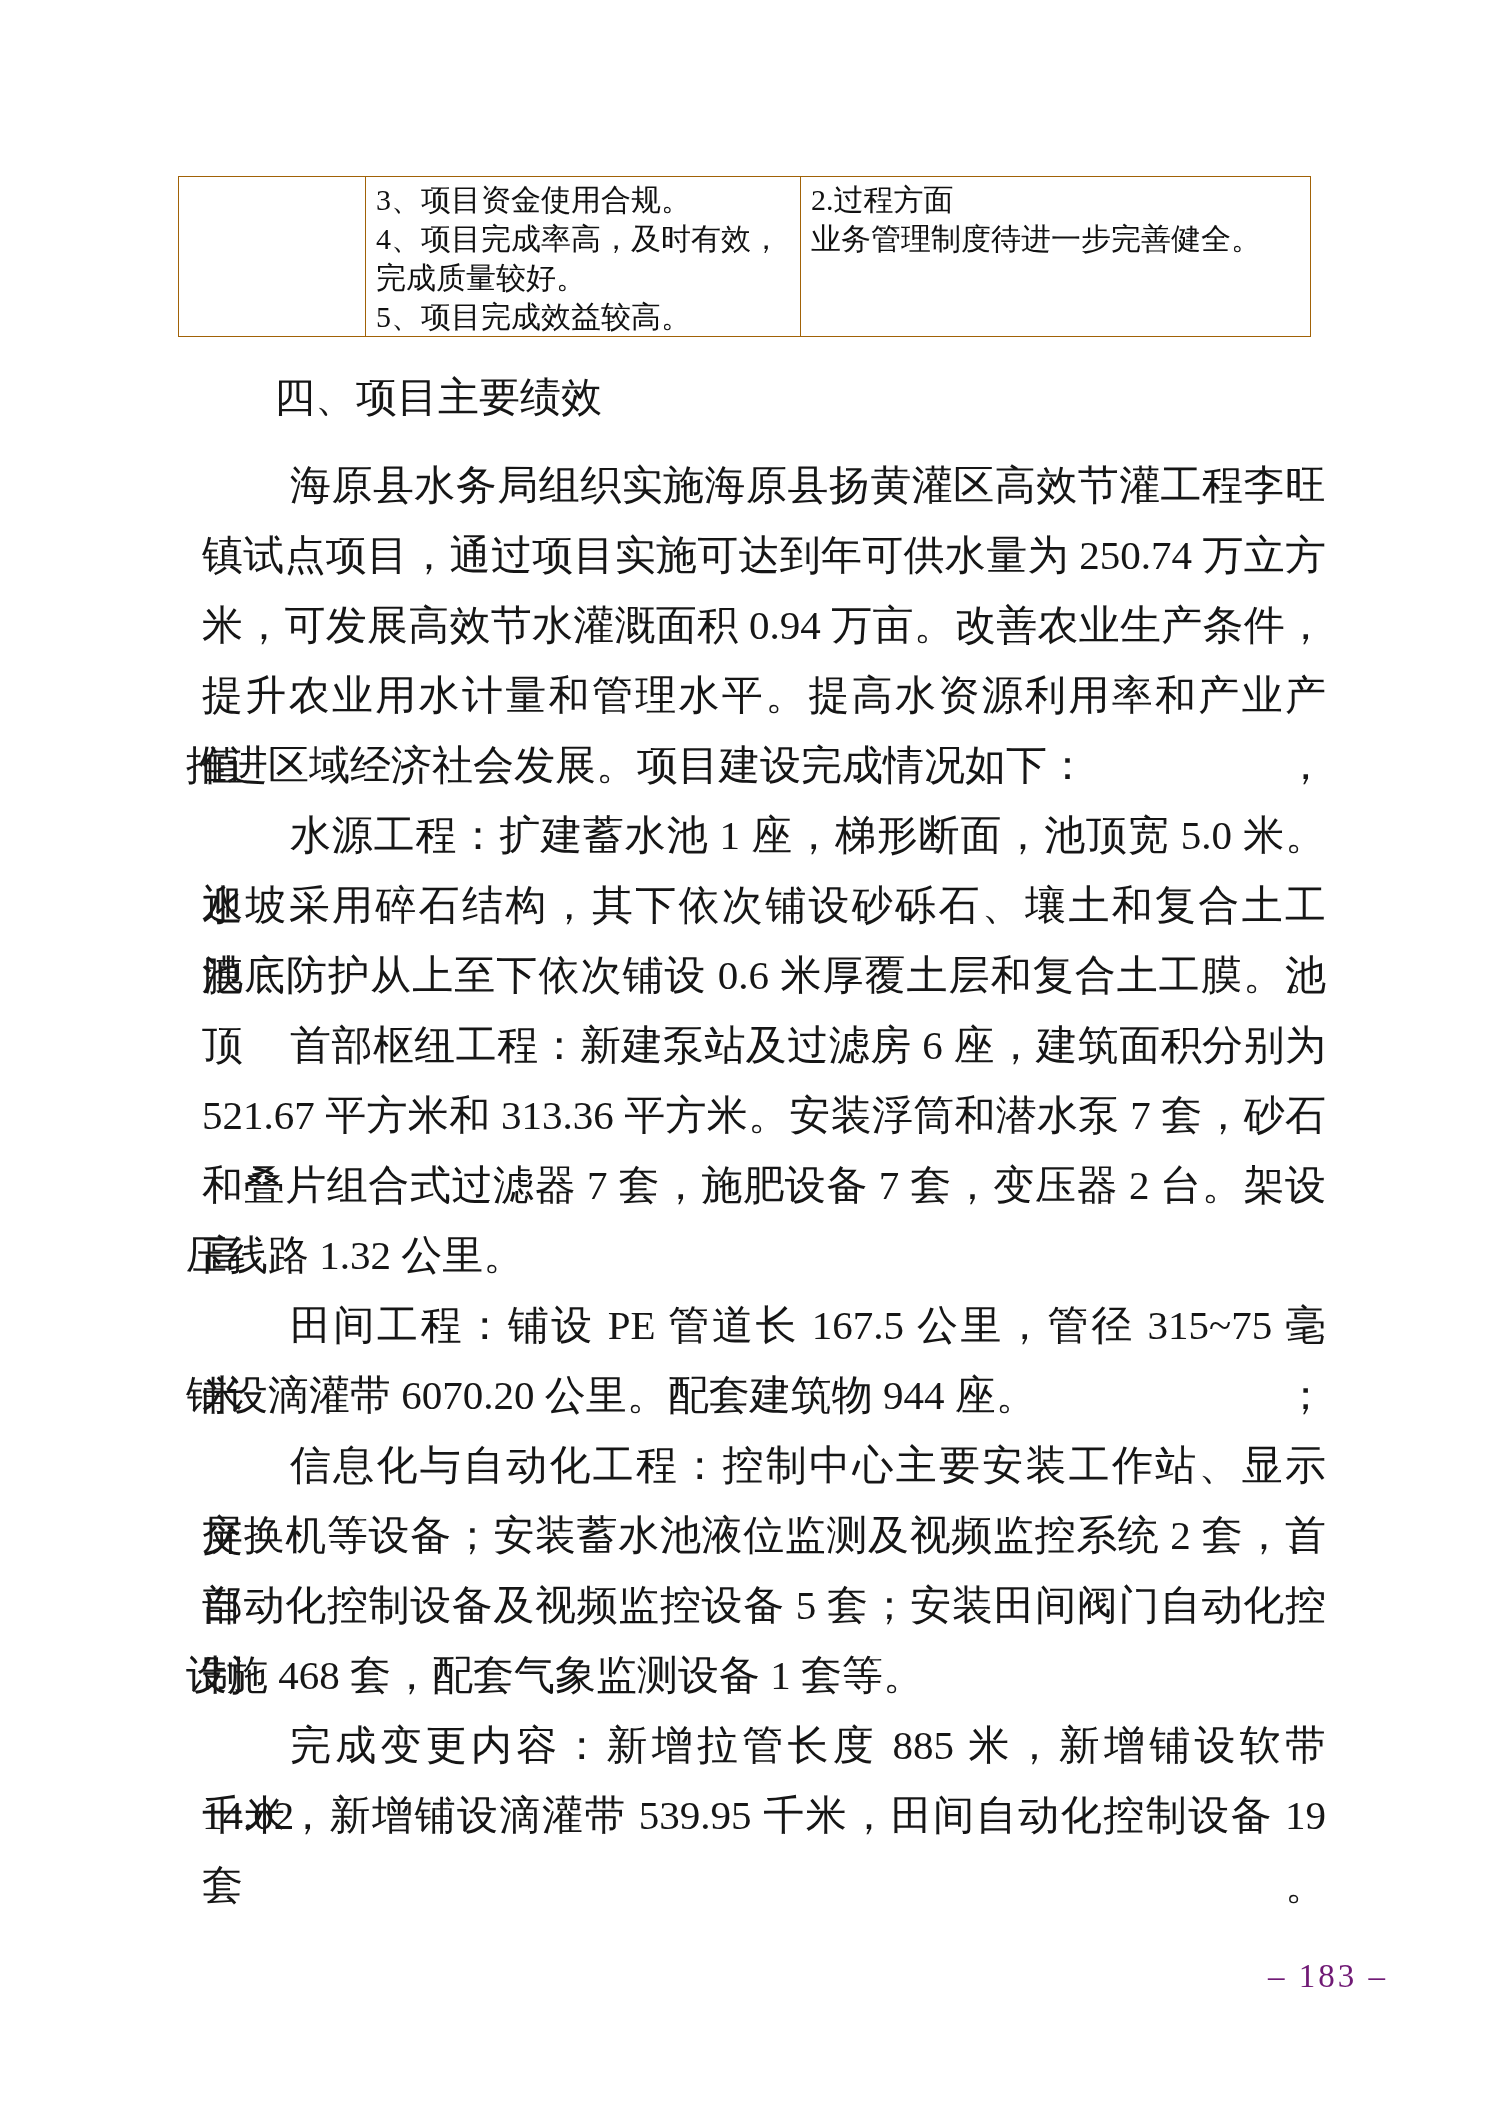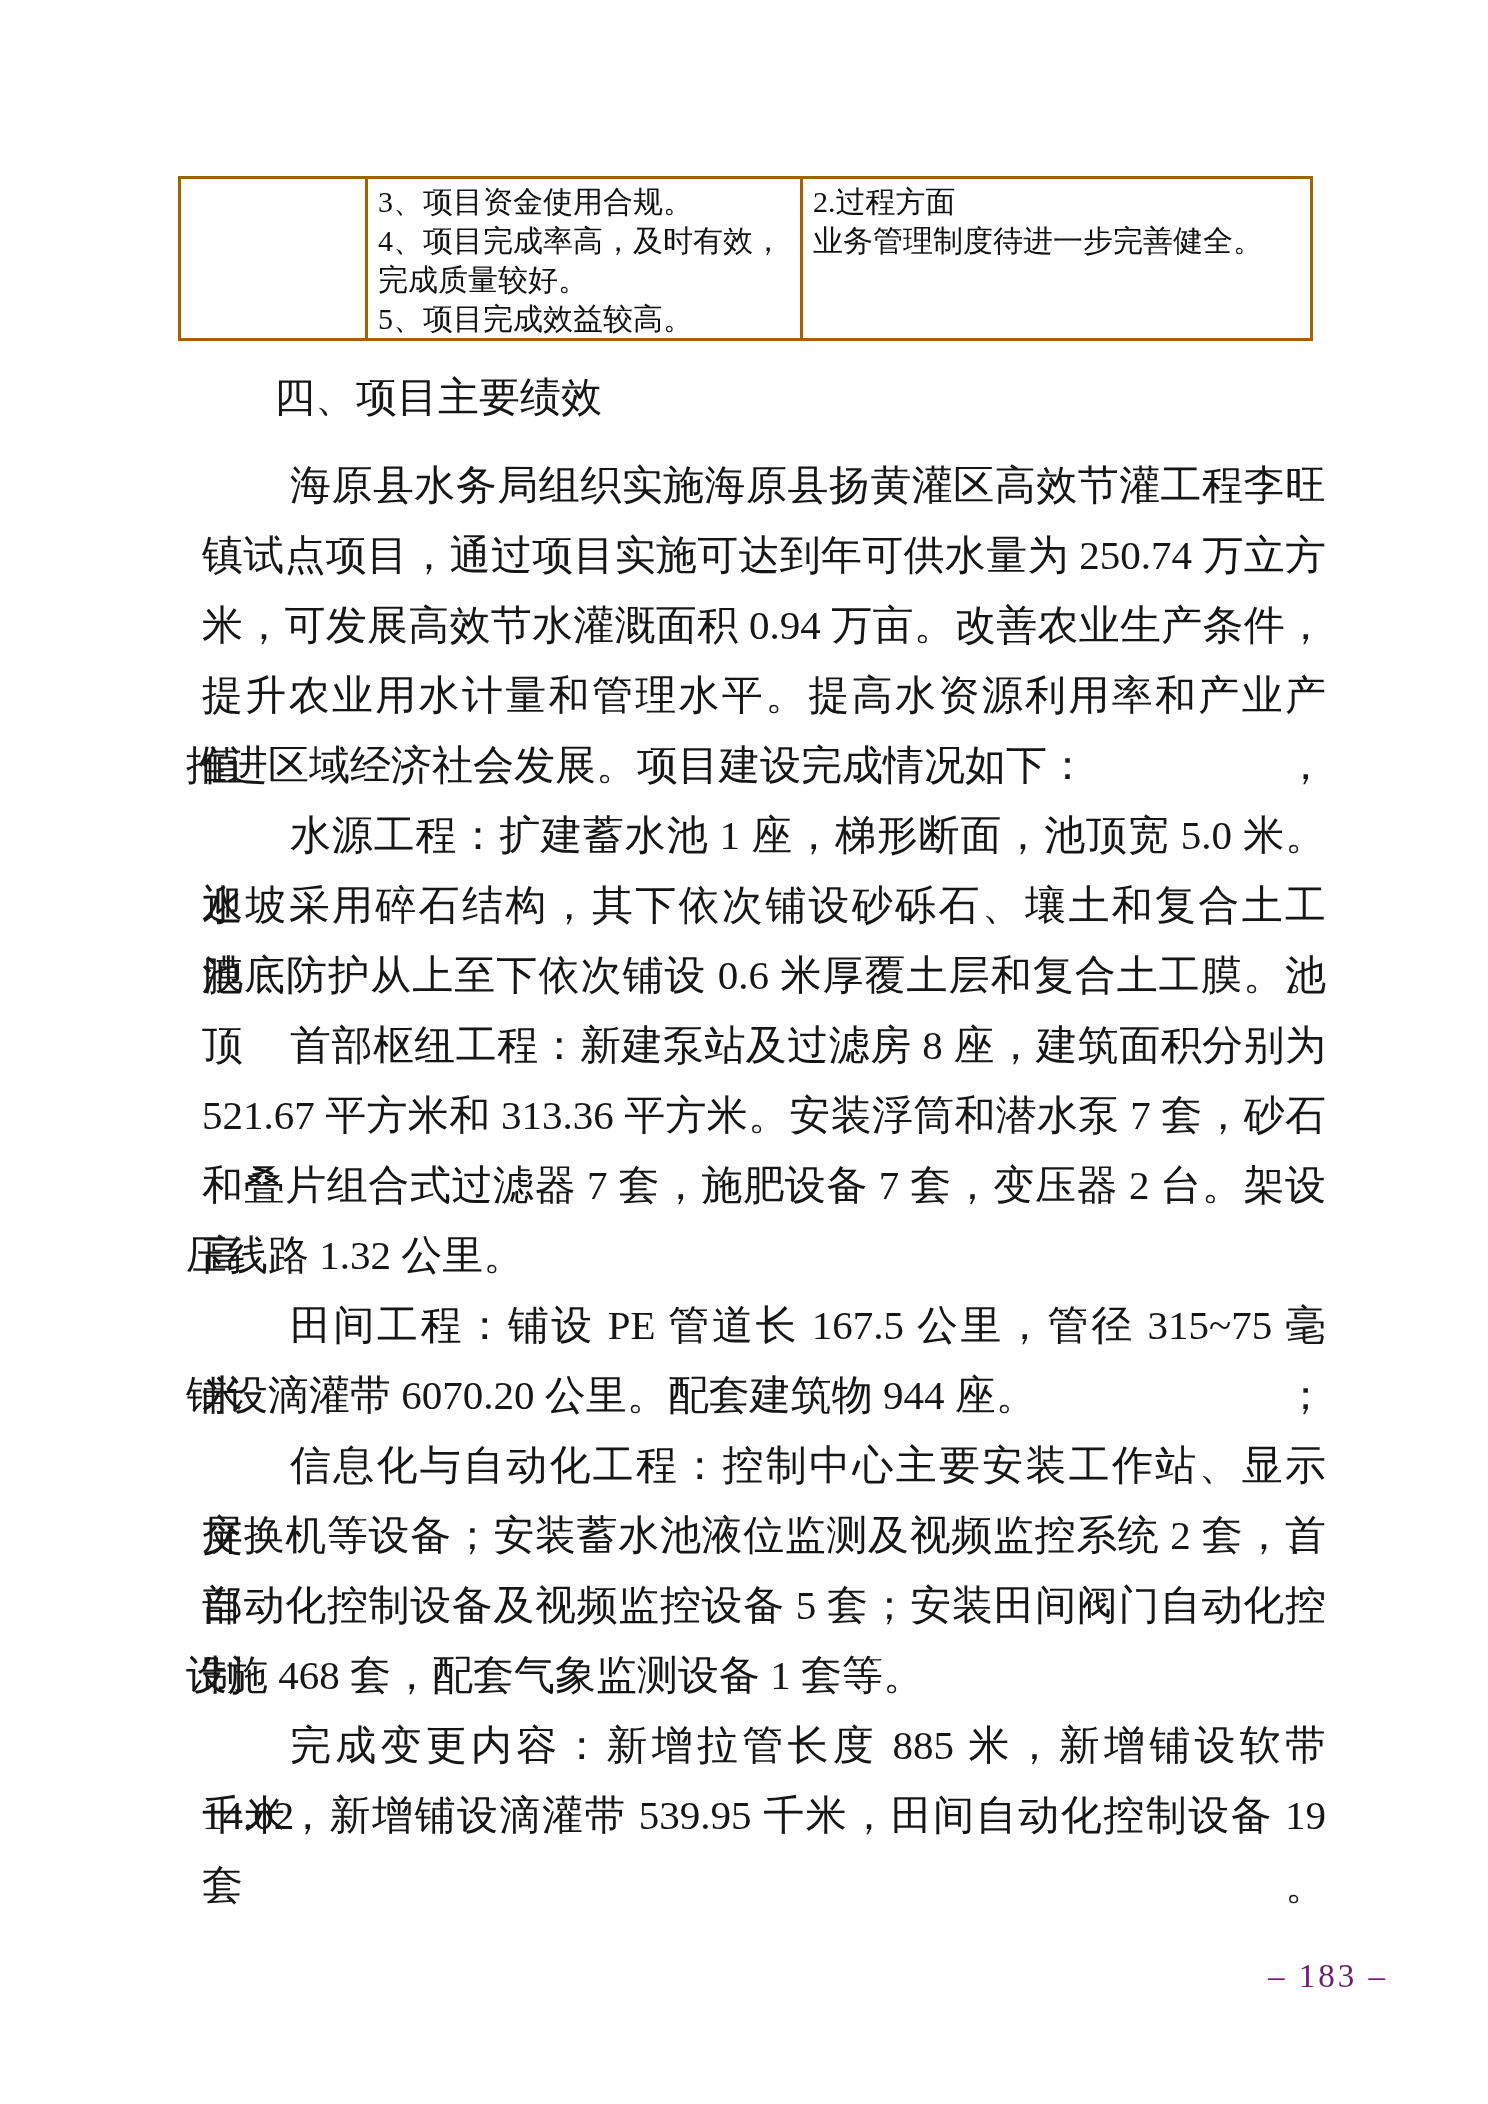--- a/index.html
+++ b/index.html
@@ -13,21 +13,21 @@
     overflow:hidden;
   }
 
   
   .doc-table {
     position:absolute; left:178px; top:176px;
     width:1132px; height:157px;
     border-collapse:collapse; table-layout:fixed;
   }
   .doc-table td {
-    border:3px solid #a16207;
+    border:1px solid #a16207;
     vertical-align:top;
     padding:3px 16px 0 10px;
     font-size:30px; line-height:39px;
     color:#111;
   }
   .cell-line { height:39px; line-height:39px; white-space:nowrap; }
 
   
   .heading {
     position:absolute; left:186px; top:362px;
@@ -94,21 +94,21 @@
         <div class="line full">米，可发展高效节水灌溉面积 0.94 万亩。改善农业生产条件，</div>
         <div class="line full">提升农业用水计量和管理水平。提高水资源利用率和产业产值，</div>
         <div class="line">推进区域经济社会发展。项目建设完成情况如下：</div>
       </div>
       <div class="para">
         <div class="line indent full">水源工程：扩建蓄水池 1 座，梯形断面，池顶宽 5.0 米。迎</div>
         <div class="line full">水坡采用碎石结构，其下依次铺设砂砾石、壤土和复合土工膜。</div>
         <div class="line full">池底防护从上至下依次铺设 0.6 米厚覆土层和复合土工膜。池顶</div>
       </div>
       <div class="para">
-        <div class="line indent full">首部枢纽工程：新建泵站及过滤房 8 座，建筑面积分别为</div>
+        <div class="line indent full">首部枢纽工程：新建泵站及过滤房 6 座，建筑面积分别为</div>
         <div class="line full">521.67 平方米和 313.36 平方米。安装浮筒和潜水泵 7 套，砂石</div>
         <div class="line full">和叠片组合式过滤器 7 套，施肥设备 7 套，变压器 2 台。架设高</div>
         <div class="line">压线路 1.32 公里。</div>
       </div>
       <div class="para">
         <div class="line indent full">田间工程：铺设 PE 管道长 167.5 公里，管径 315~75 毫米；</div>
         <div class="line">铺设滴灌带 6070.20 公里。配套建筑物 944 座。</div>
       </div>
       <div class="para">
         <div class="line indent full">信息化与自动化工程：控制中心主要安装工作站、显示屏、</div>

